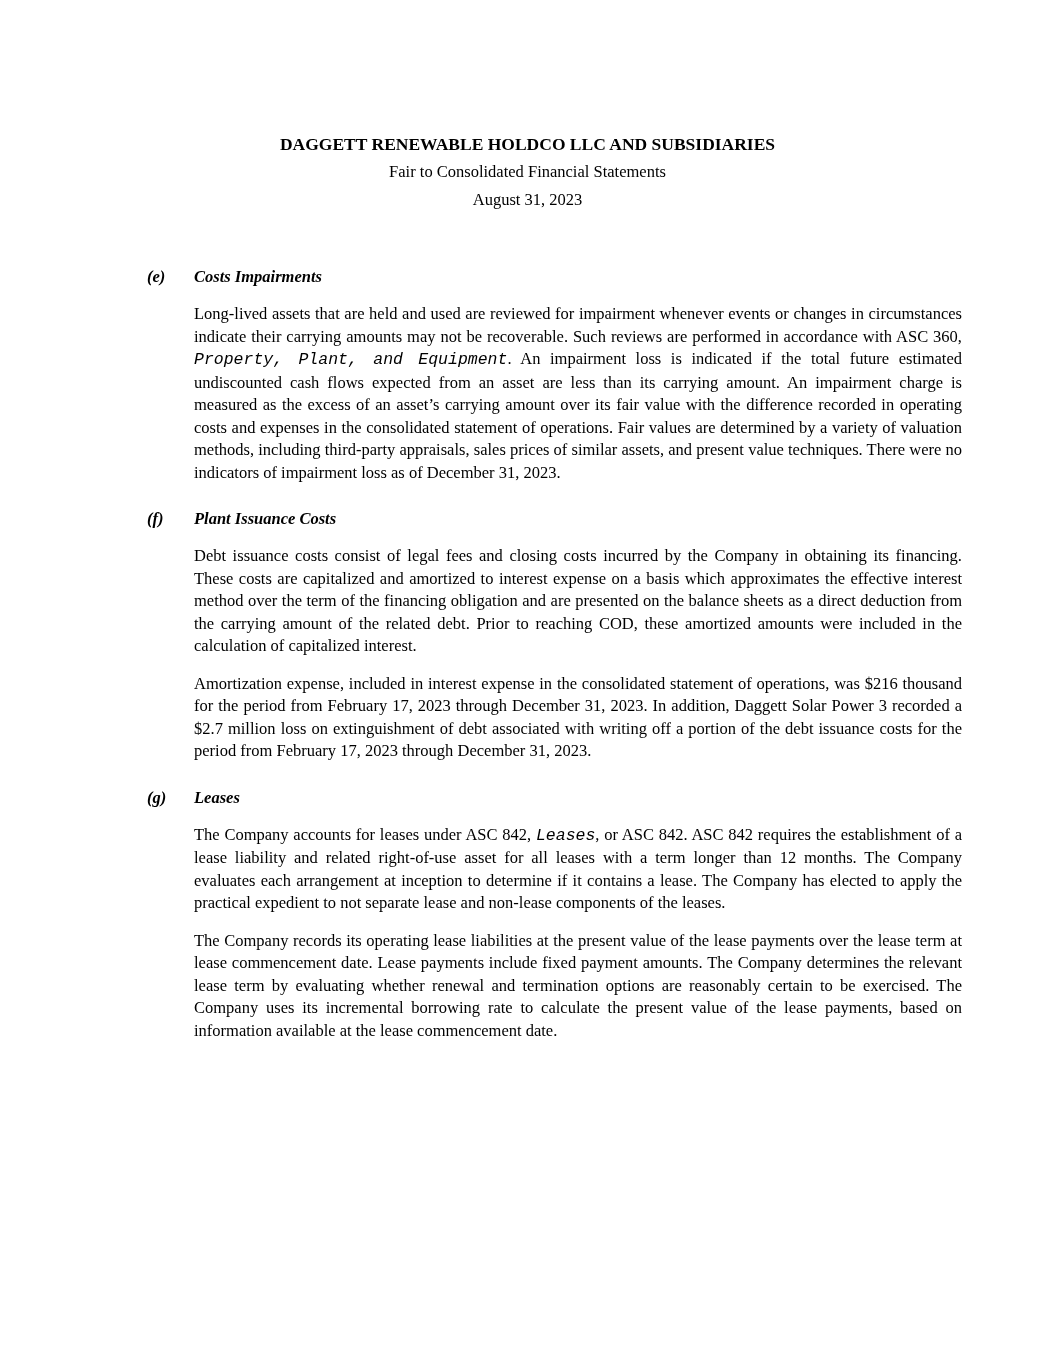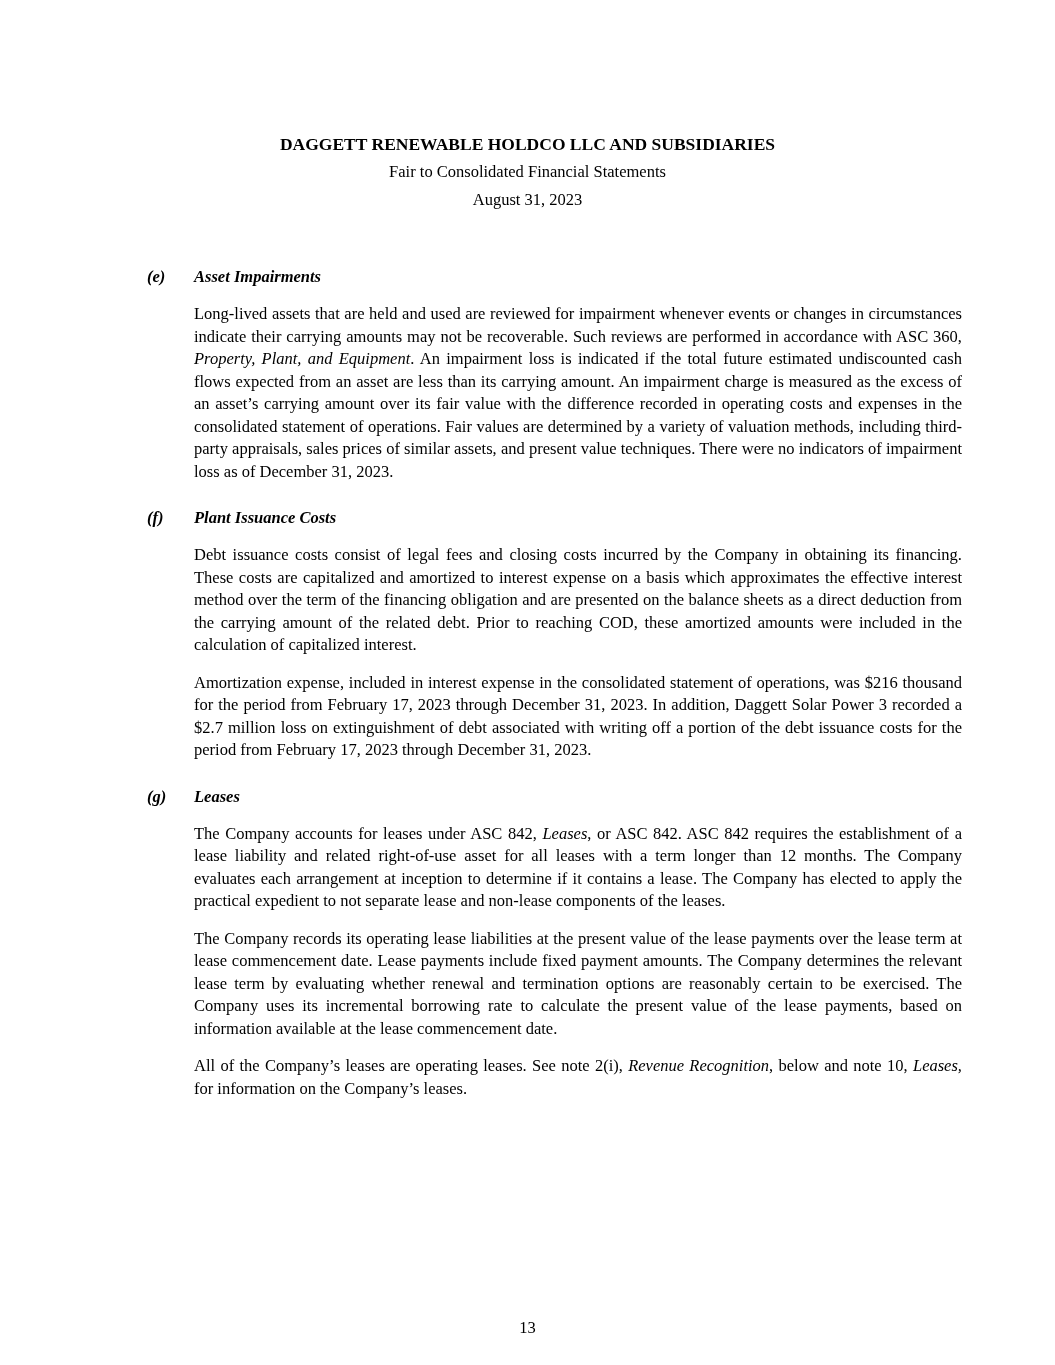--- a/index.html
+++ b/index.html
@@ -53,20 +53,21 @@
   }
   .para {
     margin: 15px 0 0 47px;
     font-size: 16.5px;
     line-height: 22.5px;
     text-align: justify;
     text-justify: inter-word;
   }
   .para .it {
     font-style: italic;
+    font-family: Liberation Mono, monospace;
   }
   .page-number {
     position: absolute;
     left: 0;
     right: 0;
     top: 1318px;
     text-align: center;
     font-size: 16.5px;
   }
 </style>
@@ -79,41 +80,39 @@
     <div class="company">DAGGETT RENEWABLE HOLDCO LLC AND SUBSIDIARIES</div>
     <div class="subtitle">Fair to Consolidated Financial Statements</div>
     <div class="docdate">August 31, 2023</div>
   </div>
 
   <div class="content">
 
     <div class="section first">
       <div class="section-heading">
         <span class="label">(e)</span>
-        <span class="title">Asset Impairments</span>
+        <span class="title">Costs Impairments</span>
       </div>
       <p class="para"><span>Long-lived assets that are held and used are reviewed for impairment whenever events or changes in circumstances indicate their carrying amounts may not be recoverable. Such reviews are performed in accordance with ASC 360, </span><span class="it">Property, Plant, and Equipment</span><span>. An impairment loss is indicated if the total future estimated undiscounted cash flows expected from an asset are less than its carrying amount. An impairment charge is measured as the excess of an asset’s carrying amount over its fair value with the difference recorded in operating costs and expenses in the consolidated statement of operations. Fair values are determined by a variety of valuation methods, including third-party appraisals, sales prices of similar assets, and present value techniques. There were no indicators of impairment loss as of December 31, 2023.</span></p>
     </div>
 
     <div class="section">
       <div class="section-heading">
         <span class="label">(f)</span>
         <span class="title">Plant Issuance Costs</span>
       </div>
       <p class="para"><span>Debt issuance costs consist of legal fees and closing costs incurred by the Company in obtaining its financing. These costs are capitalized and amortized to interest expense on a basis which approximates the effective interest method over the term of the financing obligation and are presented on the balance sheets as a direct deduction from the carrying amount of the related debt. Prior to reaching COD, these amortized amounts were included in the calculation of capitalized interest.</span></p>
       <p class="para"><span>Amortization expense, included in interest expense in the consolidated statement of operations, was $216 thousand for the period from February 17, 2023 through December 31, 2023. In addition, Daggett Solar Power 3 recorded a $2.7 million loss on extinguishment of debt associated with writing off a portion of the debt issuance costs for the period from February 17, 2023 through December 31, 2023.</span></p>
     </div>
 
     <div class="section">
       <div class="section-heading">
         <span class="label">(g)</span>
         <span class="title">Leases</span>
       </div>
       <p class="para"><span>The Company accounts for leases under ASC 842, </span><span class="it">Leases</span><span>, or ASC 842. ASC 842 requires the establishment of a lease liability and related right-of-use asset for all leases with a term longer than 12 months. The Company evaluates each arrangement at inception to determine if it contains a lease. The Company has elected to apply the practical expedient to not separate lease and non-lease components of the leases.</span></p>
       <p class="para"><span>The Company records its operating lease liabilities at the present value of the lease payments over the lease term at lease commencement date. Lease payments include fixed payment amounts. The Company determines the relevant lease term by evaluating whether renewal and termination options are reasonably certain to be exercised. The Company uses its incremental borrowing rate to calculate the present value of the lease payments, based on information available at the lease commencement date.</span></p>
-      <p class="para"><span>All of the Company’s leases are operating leases. See note 2(i), </span><span class="it">Revenue Recognition</span><span>, below and note 10, </span><span class="it">Leases,</span><span> for information on the Company’s leases.</span></p>
     </div>
 
   </div>
 
-  <div class="page-number">13</div>
 
 </div>
 
 </body></html>

